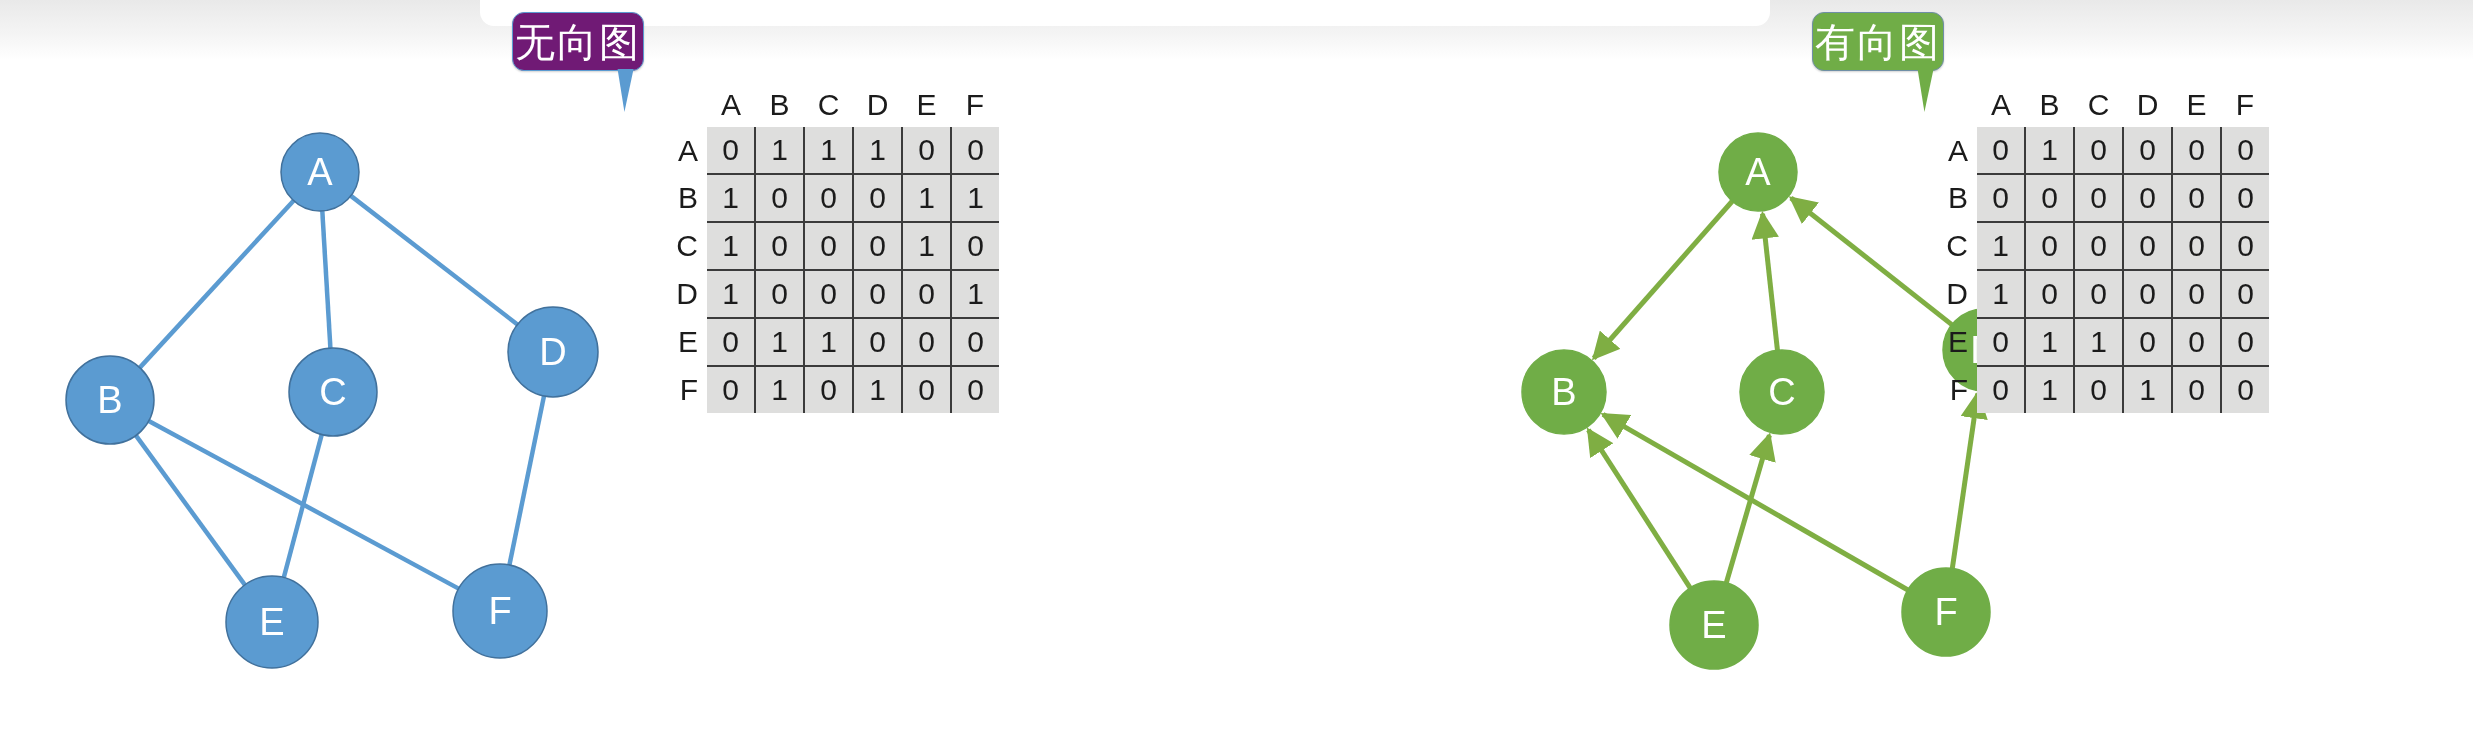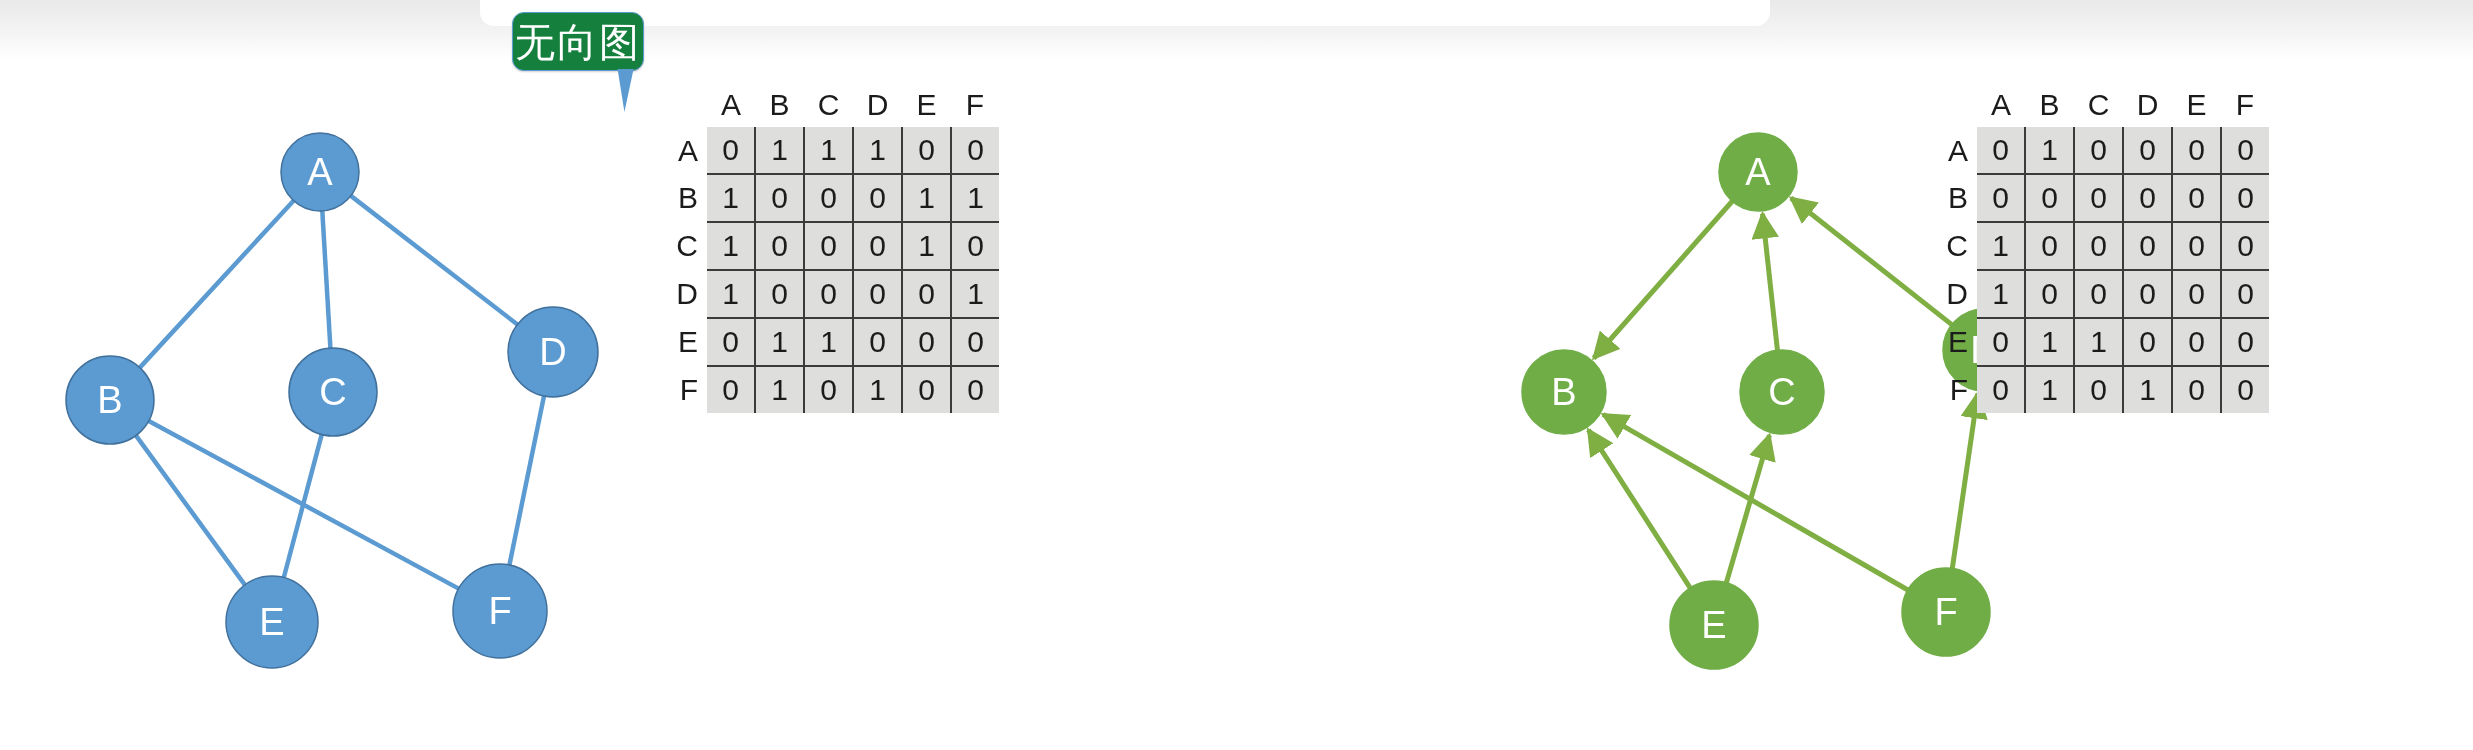--- a/index.html
+++ b/index.html
@@ -39,21 +39,21 @@
     letter-spacing:2px;
     box-shadow:0 1px 2px rgba(0,0,0,.18);
   }
   .bubble .tail{
     position:absolute;
     width:0;height:0;
     bottom:-42px;
   }
   #bubble-undirected{
     left:512px;top:12px;width:130px;height:57px;
-    background:#15803d;border:1px solid #5b9bd1;justify-content:center;
+    background:#701a75;border:1px solid #5b9bd1;justify-content:center;
   }
   #bubble-undirected .tail{
     right:14px;
     border-left:16px solid transparent;
     border-right:0 solid transparent;
     border-top:43px solid #5b9bd1;
     transform:skewX(-12deg);
   }
   #bubble-directed{
     left:1812px;top:12px;width:130px;height:57px;
@@ -268,20 +268,24 @@
           <circle cx="504" cy="625" r="44" fill="#70ad47" stroke="#70ad47" stroke-width="1.5"></circle>
           <text x="504" y="638" text-anchor="middle" font-family="&quot;Liberation Sans&quot;,&quot;DejaVu Sans&quot;,sans-serif" font-size="38" fill="#ffffff">E</text>
         </g>
         <g>
           <circle cx="736" cy="612" r="44" fill="#70ad47" stroke="#70ad47" stroke-width="1.5"></circle>
           <text x="736" y="625" text-anchor="middle" font-family="&quot;Liberation Sans&quot;,&quot;DejaVu Sans&quot;,sans-serif" font-size="38" fill="#ffffff">F</text>
         </g>
       </g>
     </svg>
 
+  <div class="bubble" id="bubble-directed" style="left:602px;">
+    <span>有向图</span>
+    <span class="tail"></span>
+  </div>
 
   <div class="matrix" id="matrix-directed" style="left:720px;">
     <table class="adj" id="table-directed">
         <tbody>
           <tr>
             <th class="corner"></th>
             <th class="colhead">A</th>
             <th class="colhead">B</th>
             <th class="colhead">C</th>
             <th class="colhead">D</th>

